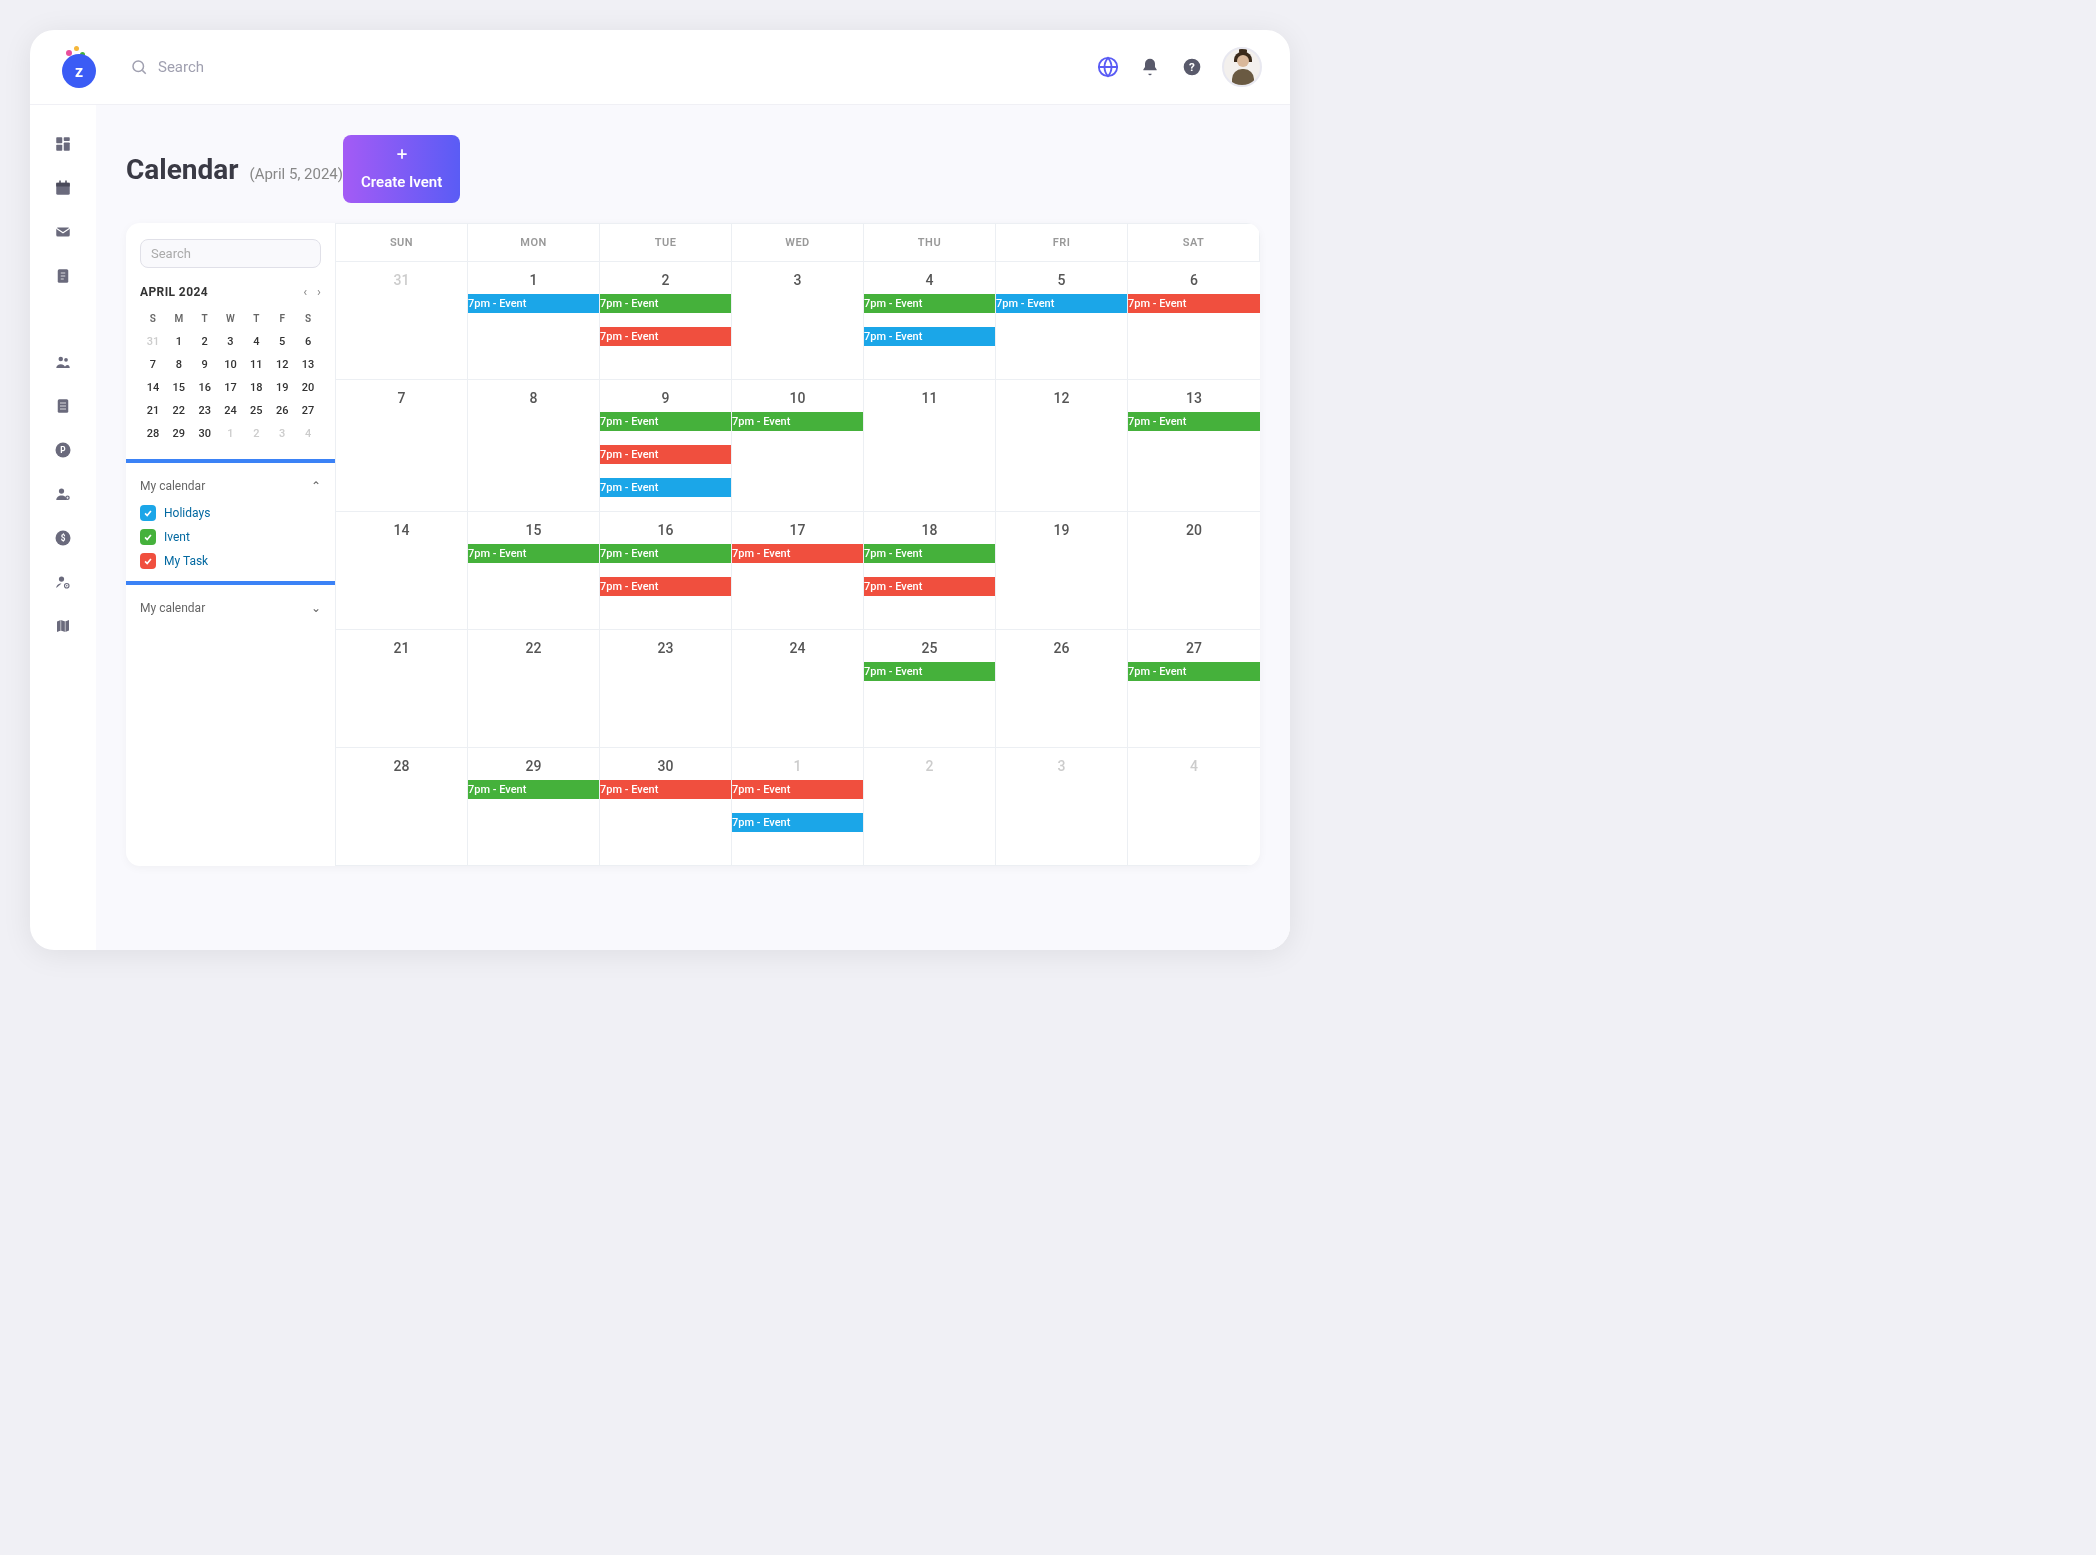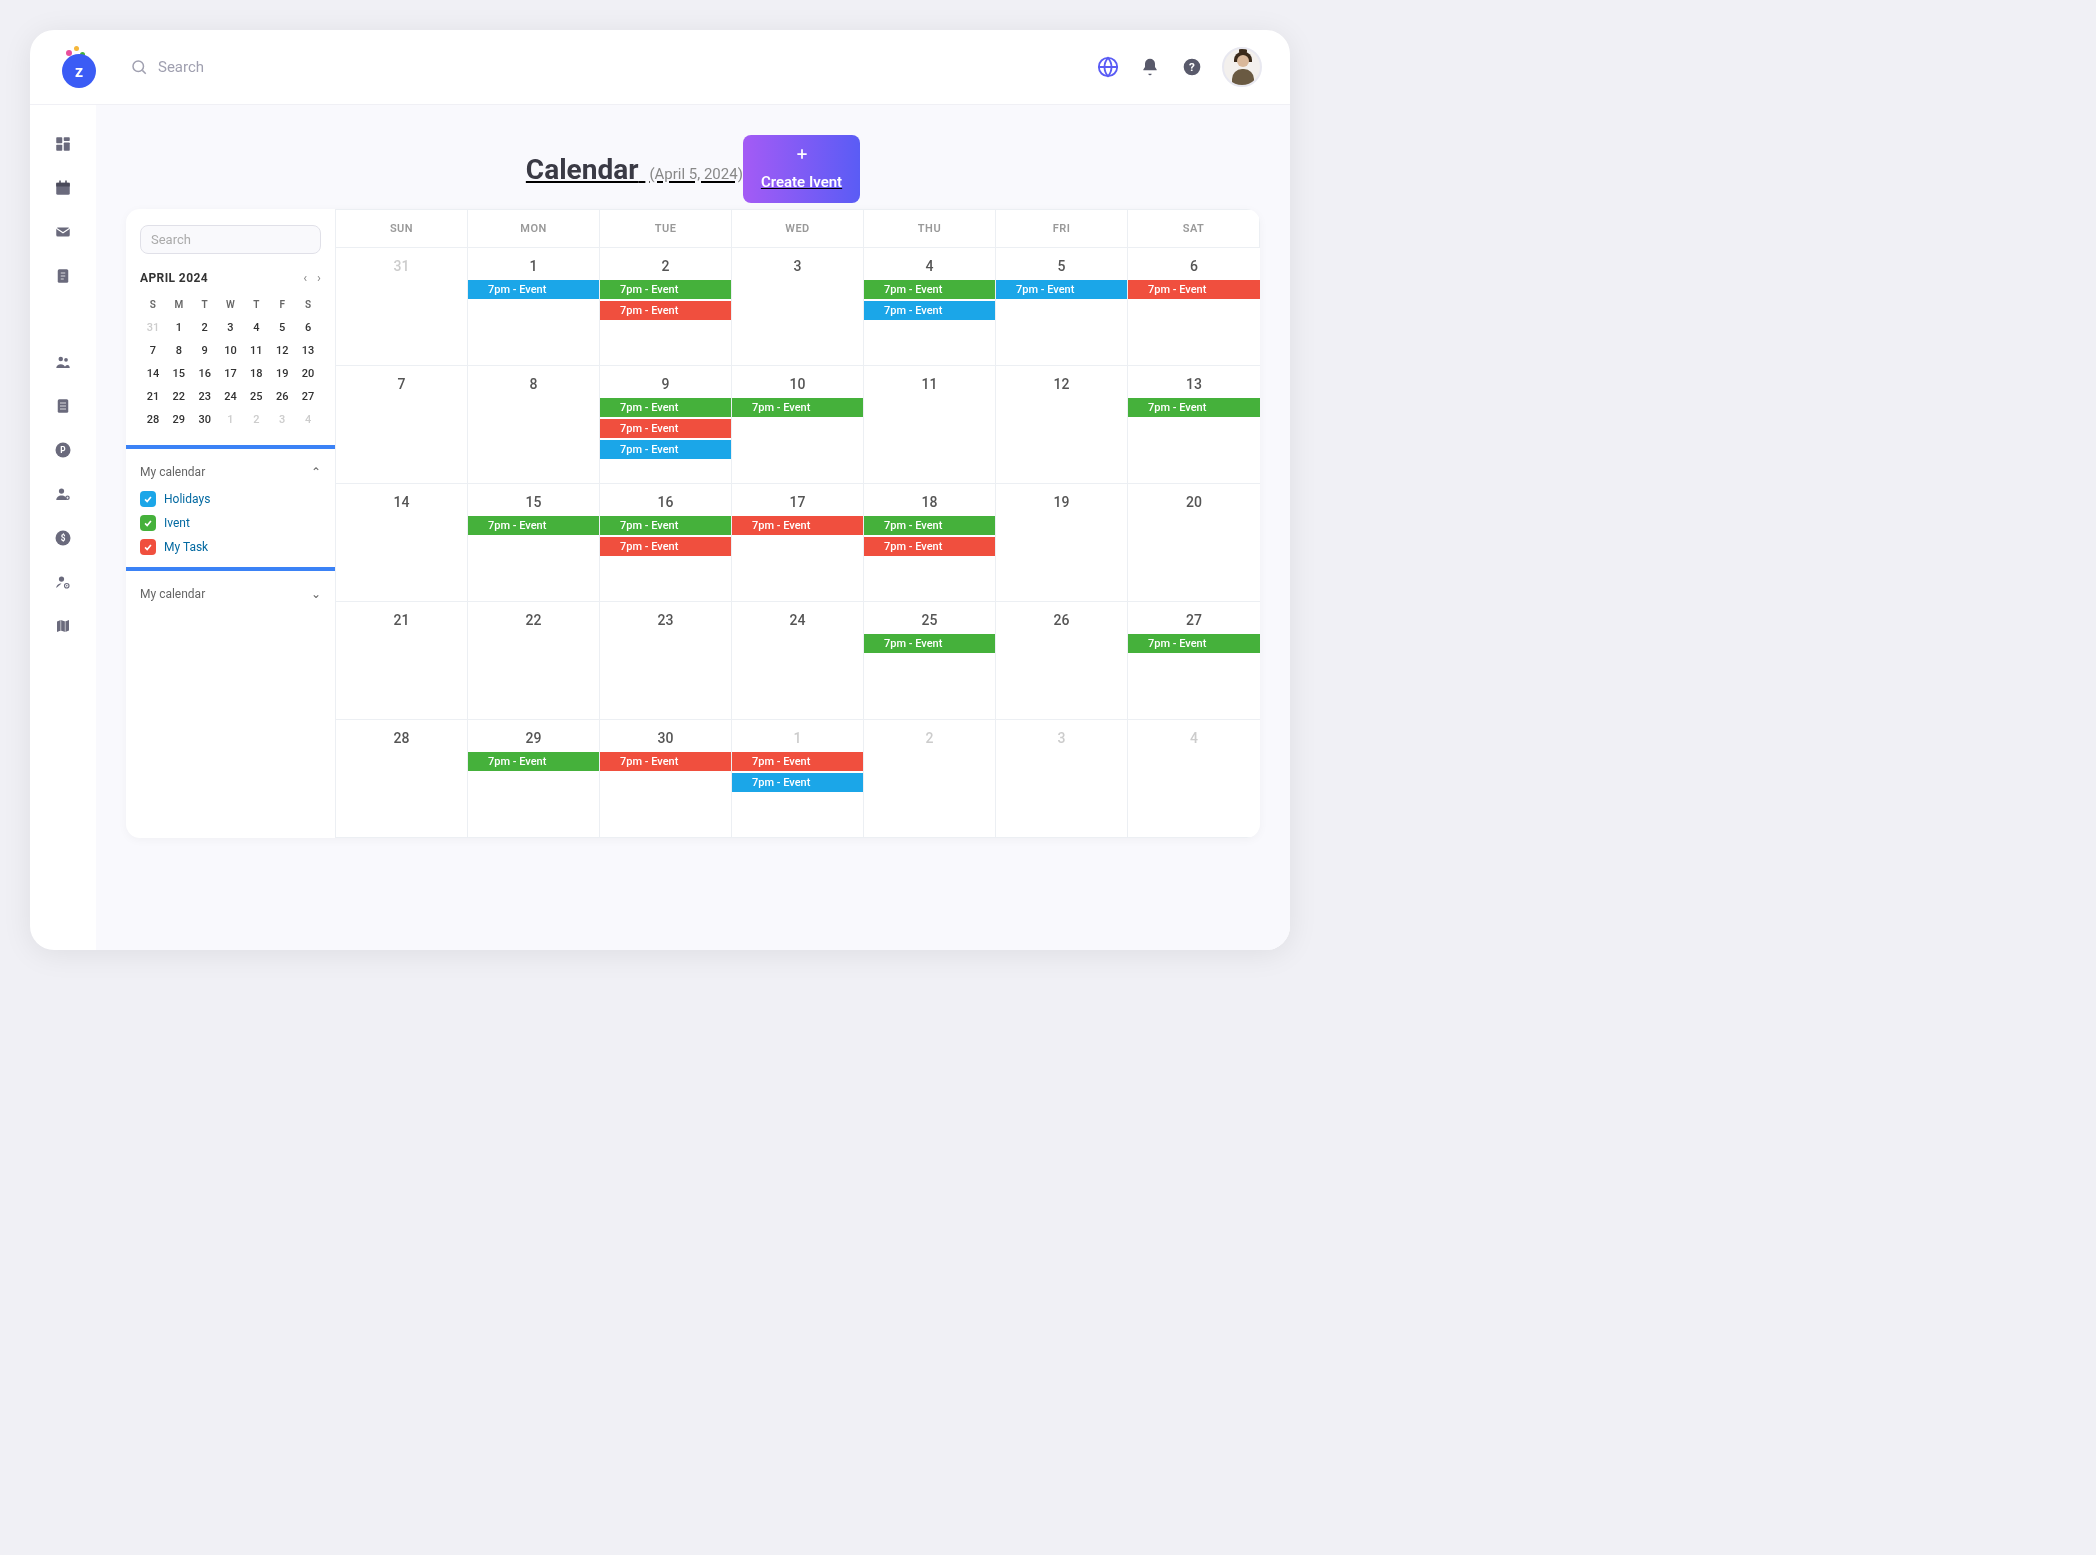--- a/index.html
+++ b/index.html
@@ -22,21 +22,21 @@
 .avatar { width:40px; height:40px; border-radius:50%; border:2px solid #e8e8f0; overflow:hidden; cursor:pointer; background:#f3f0ed; position:relative; }
 .avatar-head { position:absolute; top:6px; left:13px; width:12px; height:12px; border-radius:50%; background:#d9b89a; }
 .avatar-hair { position:absolute; top:3px; left:10px; width:18px; height:10px; border-radius:8px 8px 0 0; background:#3a2a1a; }
 .avatar-bun { position:absolute; top:-2px; left:15px; width:8px; height:8px; border-radius:50%; background:#3a2a1a; }
 .avatar-body { position:absolute; bottom:0; left:8px; width:22px; height:16px; border-radius:10px 10px 0 0; background:#6a5a42; }
 .body { display:flex; flex:1; overflow:hidden; }
 .sidebar { width:66px; display:flex; flex-direction:column; align-items:center; padding-top:28px; gap:22px; }
 .side-item { width:22px; height:22px; color:#6a6a7c; cursor:pointer; display:flex; align-items:center; justify-content:center; }
 .side-gap { height:20px; }
 .main { flex:1; background:#f9f9fd; padding:30px; overflow:auto; }
-.page-header { display:flex; align-items:center; justify-content:center; margin-bottom:6px;text-decoration:underline; }
+.page-header { display:flex; align-items:center; justify-content:flex-start; margin-bottom:20px; }
 .page-title { font-size:28px; font-weight:700; color:#3a3a45; }
 .page-date { font-size:15px; color:#888; font-weight:400; margin-left:4px; }
 .create-btn { background:linear-gradient(90deg,#a45bf5 0%,#5a5cf5 100%); color:#fff; border:none; border-radius:8px; padding:12px 18px; font-size:15px; font-weight:600; cursor:pointer; display:flex; align-items:center; gap:12px;flex-direction:column; }
 .panel { background:#fff; border-radius:14px; box-shadow:0 2px 10px rgba(0,0,0,0.04); display:flex; overflow:hidden; }
 .panel-left { width:210px; border-right:1px solid #eceff3; padding:16px 0; }
 .panel-search { margin:0 14px 16px; border:1px solid #e0e0e8; border-radius:8px; display:flex; align-items:center; padding:6px 10px; background:#f9f9fc; }
 .panel-search input { border:none; outline:none; background:transparent; font-size:13px; flex:1; color:#666; }
 .panel-search input::placeholder{color:#aaa;}
 .mini-cal { padding:0 14px 14px; }
 .mini-cal-head { display:flex; align-items:center; justify-content:space-between; margin-bottom:10px;gap:16px; }
@@ -59,21 +59,21 @@
 .view-bar { display:flex; justify-content:flex-end; padding:14px 16px 4px; }
 .view-select { border:1px solid #e0e0e8; border-radius:6px; padding:6px 14px; font-size:13px; color:#666; background:#fff; cursor:pointer; display:flex; align-items:center; gap:14px; }
 .cal-grid { display:grid; grid-template-columns:repeat(7,1fr); border-top:1px solid #eceff3; }
 .dow-head { text-align:center; font-size:11px; color:#999; font-weight:600; letter-spacing:0.5px; padding:12px 0; border-right:1px solid #eceff3; border-bottom:1px solid #eceff3; }
 .dow-head:last-child { border-right:none; }
 .day-cell { border-right:1px solid #eceff3; border-bottom:1px solid #eceff3; min-height:118px; position:relative; }
 .day-cell:nth-child(7n){ border-right:none; }
 .day-num { text-align:center; font-size:14px; color:#555; font-weight:500; padding:10px 0 6px; }
 .day-num.dim { color:#ccc; }
 .events { display:flex; flex-direction:column; }
-.evt { font-size:11px; color:#fff; padding:3px 20px; margin-bottom:2px; white-space:nowrap; overflow:hidden; font-weight:500; }
+.evt { font-size:11px; color:#fff; padding:3px 0; margin-bottom:14px; white-space:nowrap; overflow:hidden; font-weight:500; }
 .evt.blue { background:#1ba6e8; }
 .evt.green { background:#45b13b; }
 .evt.red { background:#f04f3e; }
 </style>
 </head>
 <body>
 
 <div class="app">
 
   <div class="topbar">

